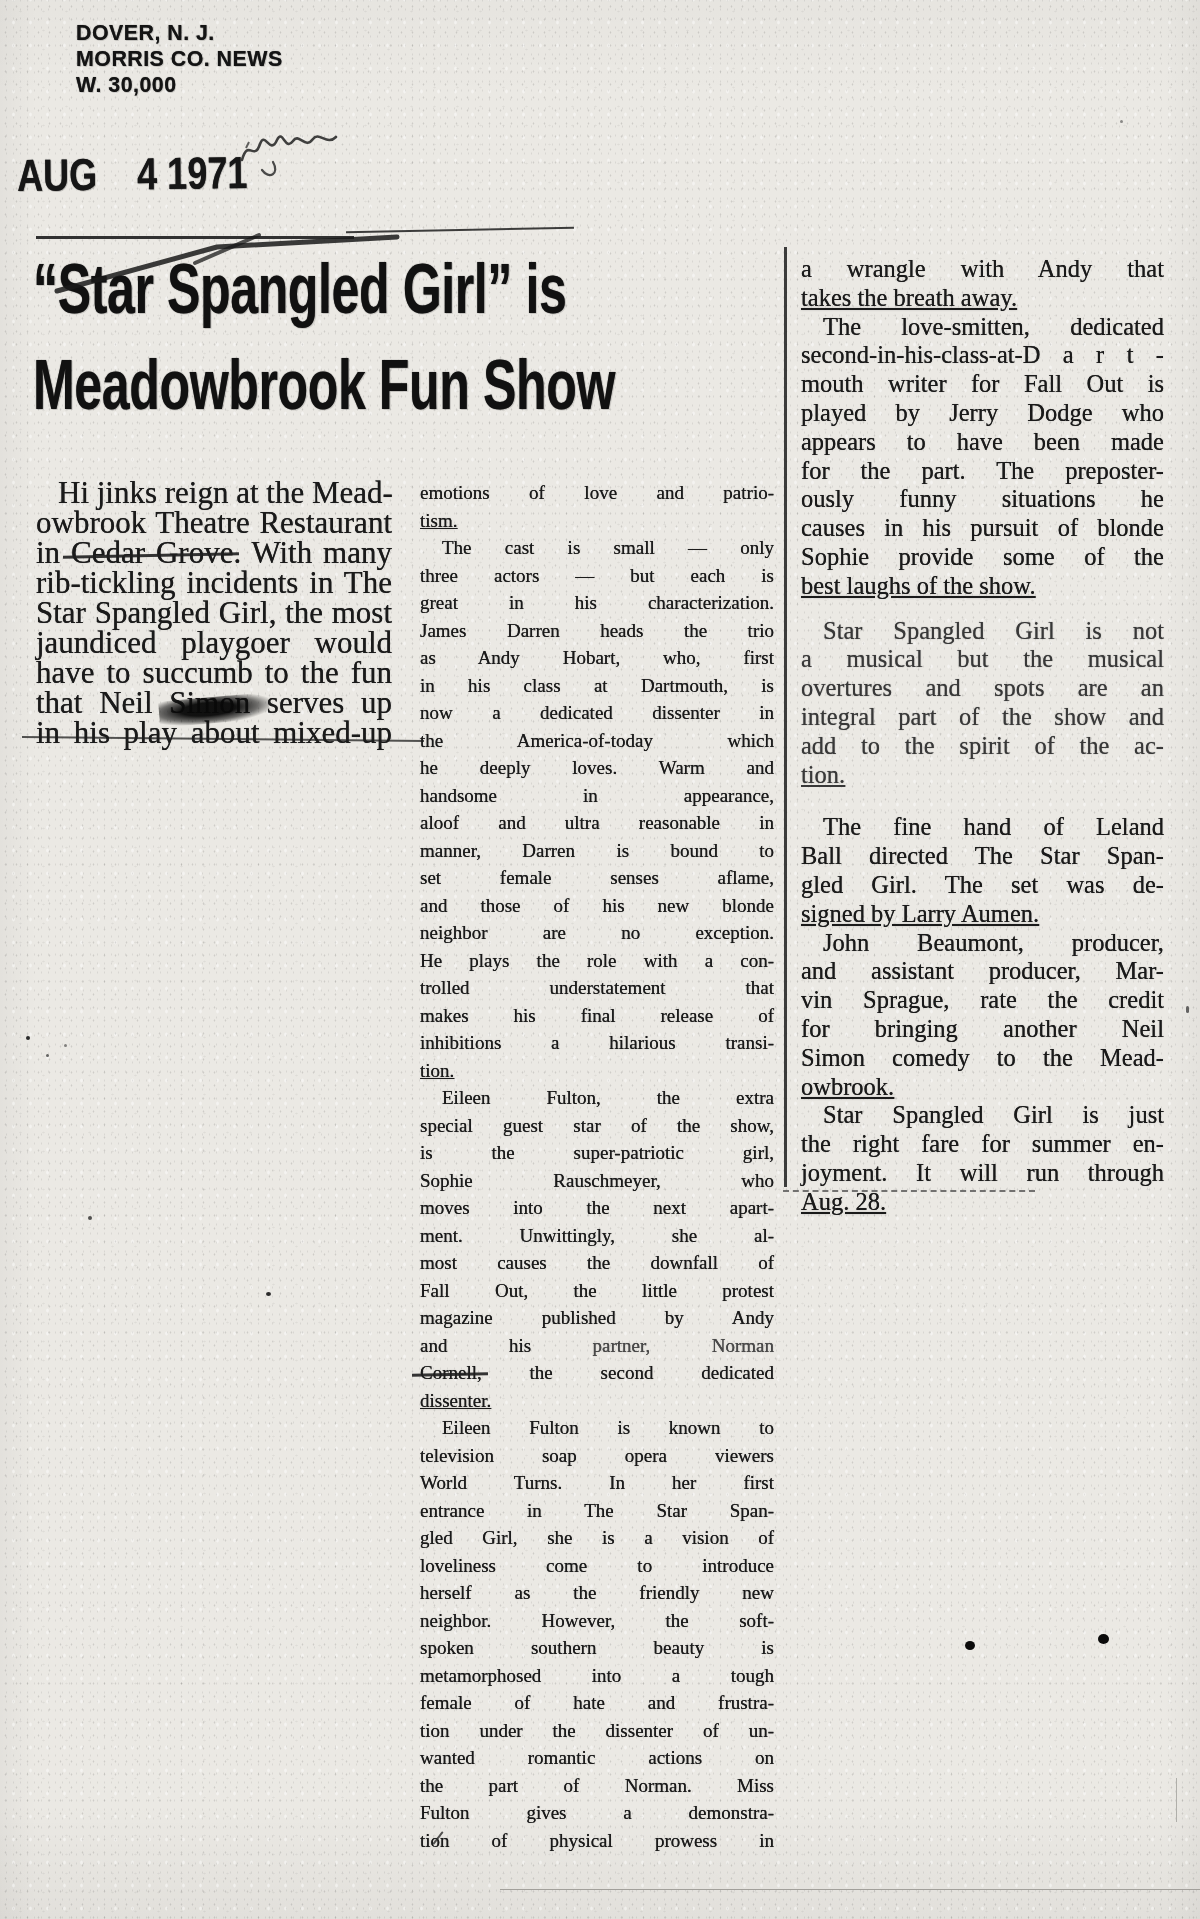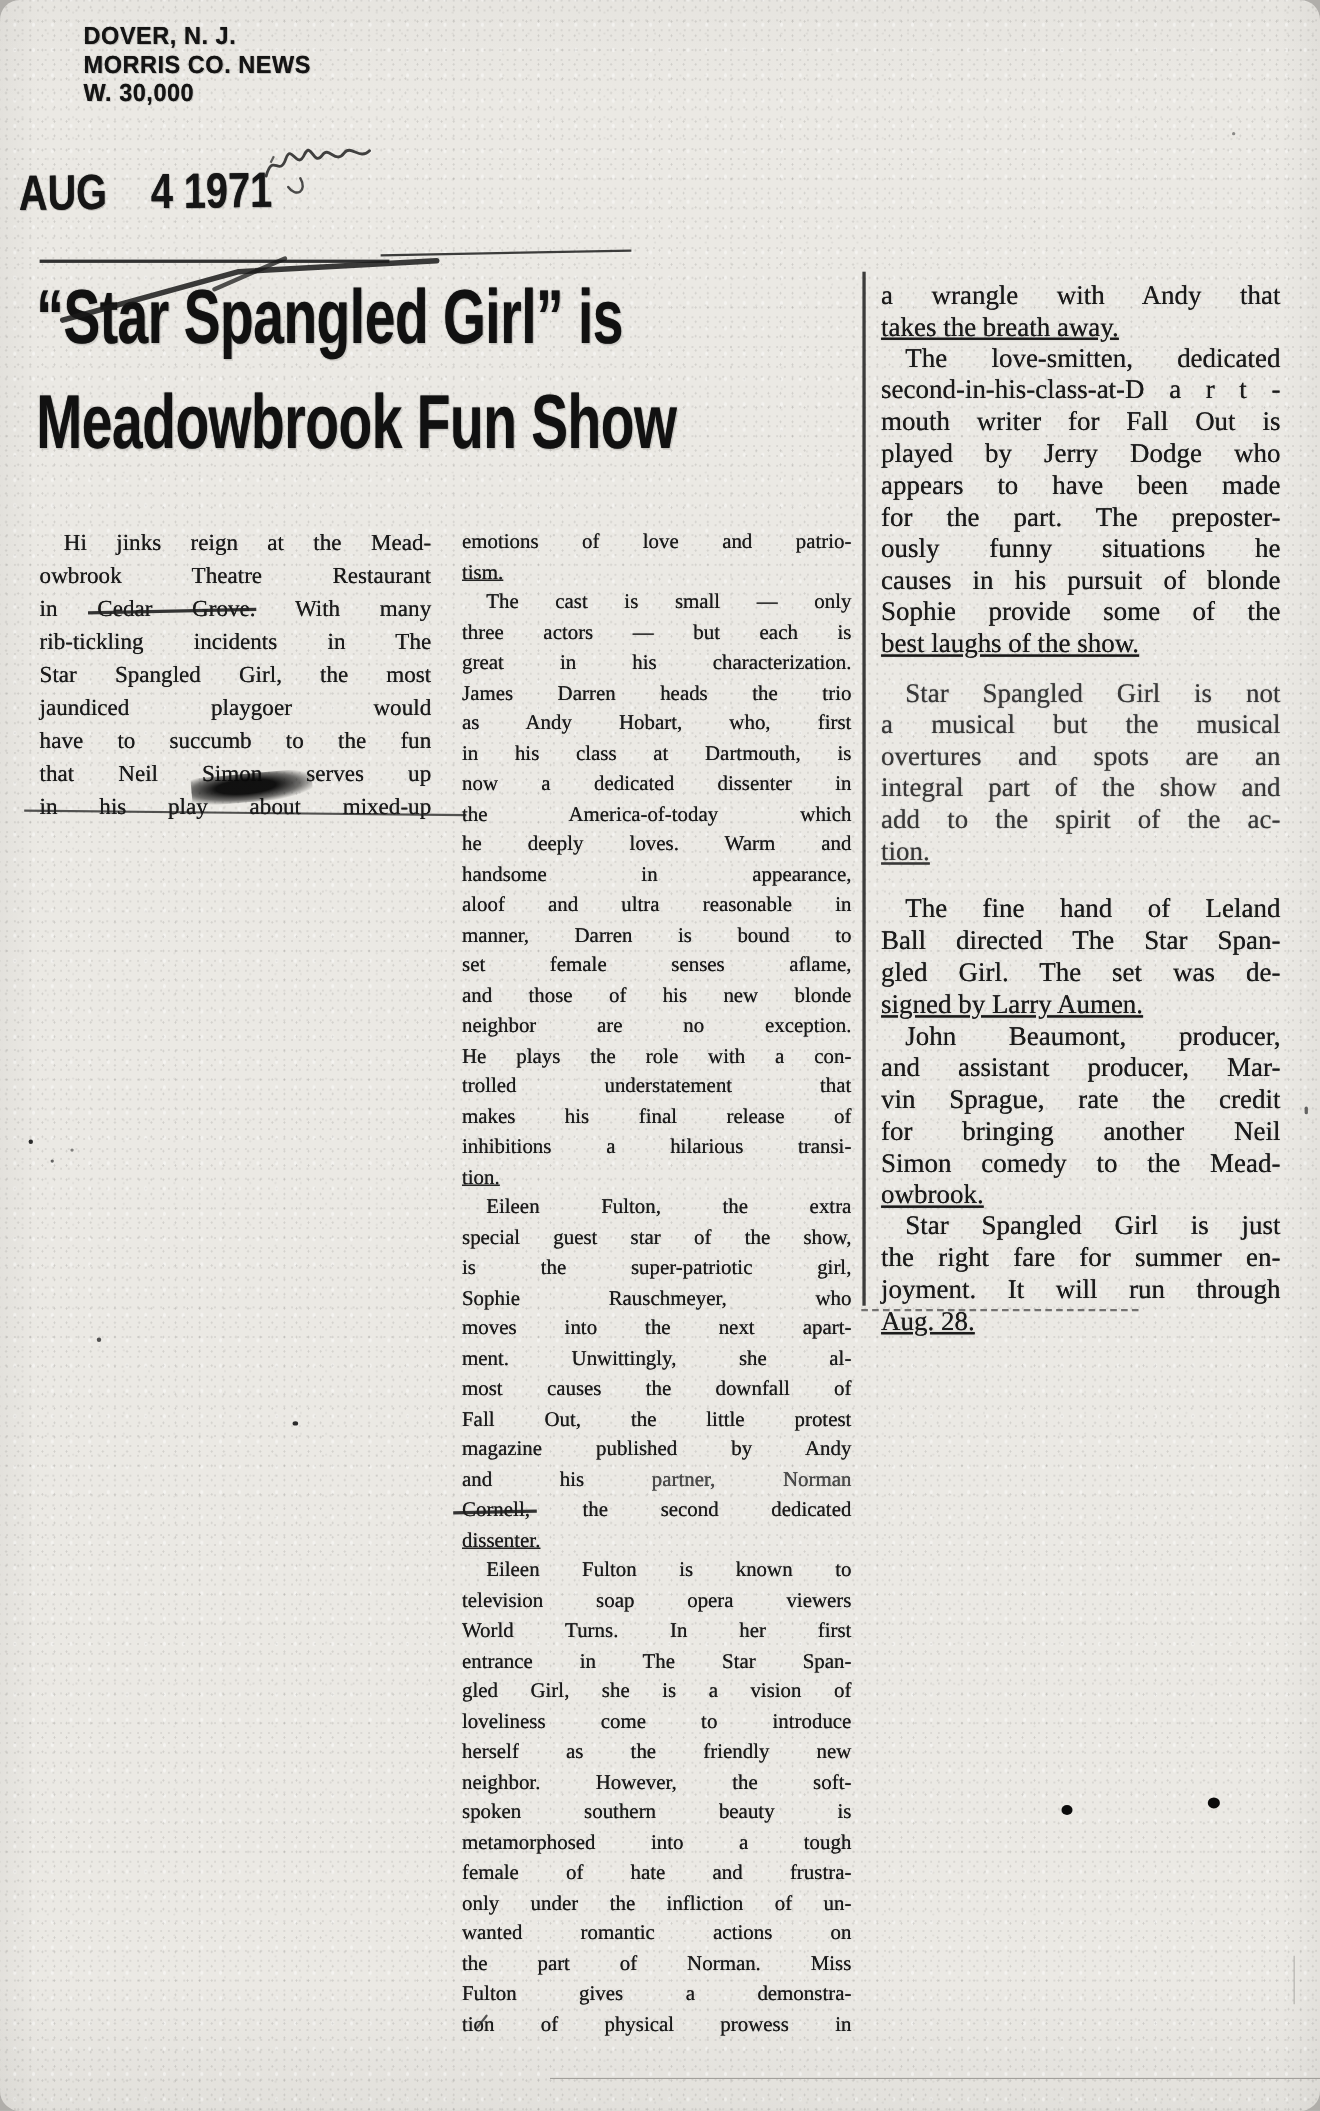--- a/index.html
+++ b/index.html
@@ -5,21 +5,20 @@
   html,body{margin:0;padding:0;}
   body{width:1200px;height:1919px;overflow:hidden;background:#b0aeaa;}
   .page{
     position:relative;width:1200px;height:1919px;overflow:hidden;
     background:
       linear-gradient(90deg, rgba(0,0,0,.035), rgba(0,0,0,0) 3%, rgba(0,0,0,0) 97%, rgba(0,0,0,.03)),
       linear-gradient(180deg, rgba(0,0,0,.02), rgba(0,0,0,0) 5%, rgba(0,0,0,0) 94%, rgba(0,0,0,.04)),
       #ebe9e4;
     color:#191919;
     font-family:"Liberation Serif", serif;
-    border-radius:18px;
   }
   
   .page::before{
     content:"";position:absolute;inset:0;pointer-events:none;opacity:.85;
     background-image:
       radial-gradient(rgba(20,20,20,.16) .6px, transparent 1.1px),
       radial-gradient(rgba(20,20,20,.11) .5px, transparent 1px),
       radial-gradient(rgba(20,20,20,.07) .8px, transparent 1.4px),
       radial-gradient(rgba(255,255,255,.55) .9px, transparent 1.8px);
     background-size: 11px 13px, 7px 9px, 23px 19px, 17px 23px;
@@ -60,21 +59,21 @@
     transform:scale(.88,1.22);transform-origin:left top;
     text-shadow:0 0 1px rgba(10,10,10,.7), 1.5px 1.5px 0 rgba(20,20,20,.1);
   }
   #hl1{top:248px;}
   #hl2{top:344px;}
   .headline-scribble{position:absolute;left:45px;top:205px;width:370px;height:100px;pointer-events:none;}
 
   
   .col{position:absolute;color:#1a1a1a;
     text-shadow:0 0 .5px rgba(25,25,25,.85), 0 0 1.6px rgba(60,60,60,.22);}
-  #col1{left:36px;top:478px;width:356px;font-size:21px;line-height:30px;}
+  #col1{left:36px;top:478px;width:356px;font-size:31px;line-height:30px;}
   #col2{left:420px;top:479px;width:354px;font-size:19px;line-height:27.5px;}
   #col3{left:801px;top:255px;width:363px;font-size:24.5px;line-height:28.8px;}
   .line{white-space:nowrap;text-align:justify;text-align-last:justify;}
   .line.short{text-align-last:left;text-decoration:underline;}
   .line.indent{text-indent:22px;}
   .line.light{color:#383838;text-shadow:0 0 .9px rgba(60,60,60,.8);}
 
   .struck{position:relative;}
   .struck::after{
     content:"";position:absolute;left:-8px;right:-6px;top:54%;height:3px;
@@ -185,21 +184,21 @@
       <div class="line">television soap opera viewers</div>
       <div class="line">World Turns. In her first</div>
       <div class="line">entrance in The Star Span-</div>
       <div class="line">gled Girl, she is a vision of</div>
       <div class="line">loveliness come to introduce</div>
       <div class="line">herself as the friendly new</div>
       <div class="line">neighbor. However, the soft-</div>
       <div class="line">spoken southern beauty is</div>
       <div class="line">metamorphosed into a tough</div>
       <div class="line">female of hate and frustra-</div>
-      <div class="line">only under the infliction of un-</div>
+      <div class="line">tion under the dissenter of un-</div>
       <div class="line">wanted romantic actions on</div>
       <div class="line">the part of Norman. Miss</div>
       <div class="line">Fulton gives a demonstra-</div>
       <div class="line">tion of physical prowess in</div>
     </div>
   <div class="col" id="col3">
       <div class="line">a wrangle with Andy that</div>
       <div class="line short">takes the breath away.</div>
       <div class="line indent">The love-smitten, dedicated</div>
       <div class="line">second-in-his-class-at-D a r t -</div>

